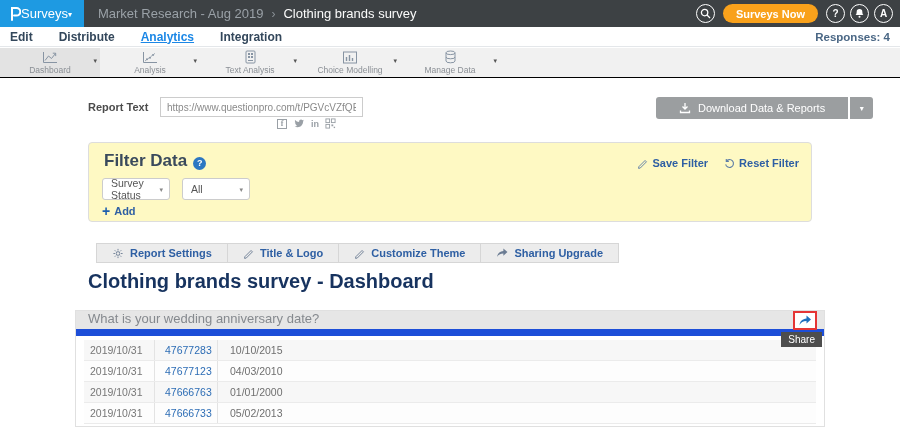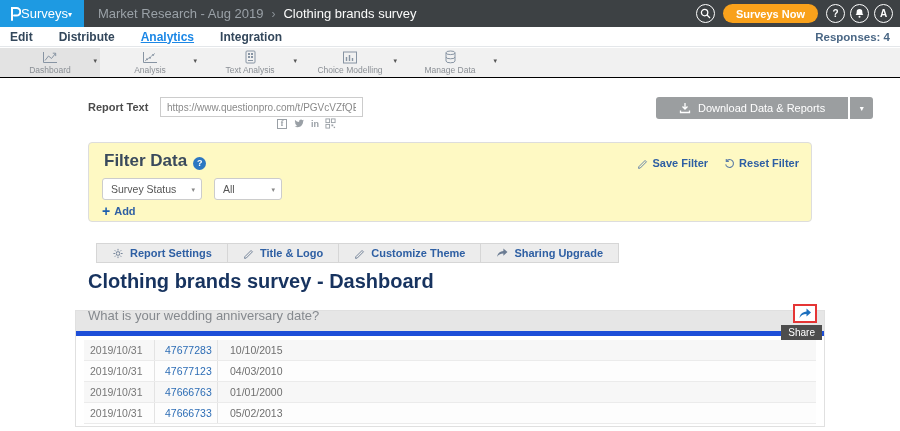--- a/index.html
+++ b/index.html
@@ -70,42 +70,42 @@
   .help-badge { width:13px; height:13px; border-radius:50%; background:#2c77c2; color:#fff;
                 font-size:9px; font-weight:bold; display:flex; align-items:center;
                 justify-content:center; margin-top:4px; cursor:pointer; }
   .filter-actions { position:absolute; right:12px; top:14px; display:flex; gap:16px; }
   .f-action { display:flex; align-items:center; gap:4px; font-size:11px; font-weight:bold;
               color:#2e5fa3; cursor:pointer; }
   .filter-selects { position:absolute; left:13px; top:35px; display:flex; gap:12px; }
   .fake-select { position:relative; height:22px; background:#fff; border:1px solid #ccc;
                  border-radius:3px; font-size:10.5px; color:#555; display:flex; align-items:center;
                  padding:0 18px 0 8px; cursor:pointer; }
-  .sel-1 { width:100px; } .sel-2 { width:68px; }
+  .sel-1 { width:68px; } .sel-2 { width:68px; }
   .sel-caret { position:absolute; right:6px; top:7px; font-size:7px; color:#888; }
   .add-link { position:absolute; left:13px; top:61px; display:flex; gap:4px; align-items:center; cursor:pointer; }
   .plus { color:#1d5fae; font-weight:bold; font-size:14px; line-height:14px; }
   .add-label { color:#2e5fa3; font-size:11px; font-weight:bold; }
 
   
   .tabs-row { position:absolute; left:88px; top:243px; display:flex; }
   .tab-btn { height:20px; background:#ececec; border:1px solid #d6d6d6; margin-left:-1px;
              display:flex; align-items:center; gap:6px; padding:0 15px; font-size:11px;
              color:#2e5fa3; font-weight:bold; cursor:pointer; white-space:nowrap; }
   .tab-btn:first-child { margin-left:8px; }
   .tab-ic { display:flex; align-items:center; color:#6b7c93; }
 
   
   .page-title { position:absolute; left:88px; top:270px; font-size:20px; font-weight:bold; color:#17335f; }
 
   
   .question-panel { position:absolute; left:75px; top:310px; width:750px; height:117px;
                     background:#fff; border:1px solid #e0e0e0; }
-  .q-header { height:25px; background:#e6e6e6; border-bottom:5px solid #1d4ed8; display:flex;
-              align-items:flex-end; padding:0 7px 8px 12px; }
+  .q-header { height:25px; background:#e6e6e6; border-bottom:7px solid #1d4ed8; display:flex;
+              align-items:flex-start; padding:0 7px 8px 12px; }
   .q-title { font-size:13px; color:#85898e; }
   .share-wrap { margin-left:auto; position:relative; }
   .share-btn { width:24px; height:19px; background:#fff; border:2px solid #e53535; display:flex;
                align-items:center; justify-content:center; cursor:pointer; }
   .share-tooltip { position:absolute; top:21px; right:-5px; background:#4d4d4d; color:#fff;
                    font-size:10px; padding:2px 7px; white-space:nowrap; z-index:5; }
   .q-table { margin:4px 8px 0 8px; }
   .q-row { display:flex; align-items:stretch; height:21px; border-bottom:1px solid #ebebeb;
            font-size:10.5px; background:#f7f7f7; }
   .q-row:nth-child(even) { background:#fdfdfd; }

